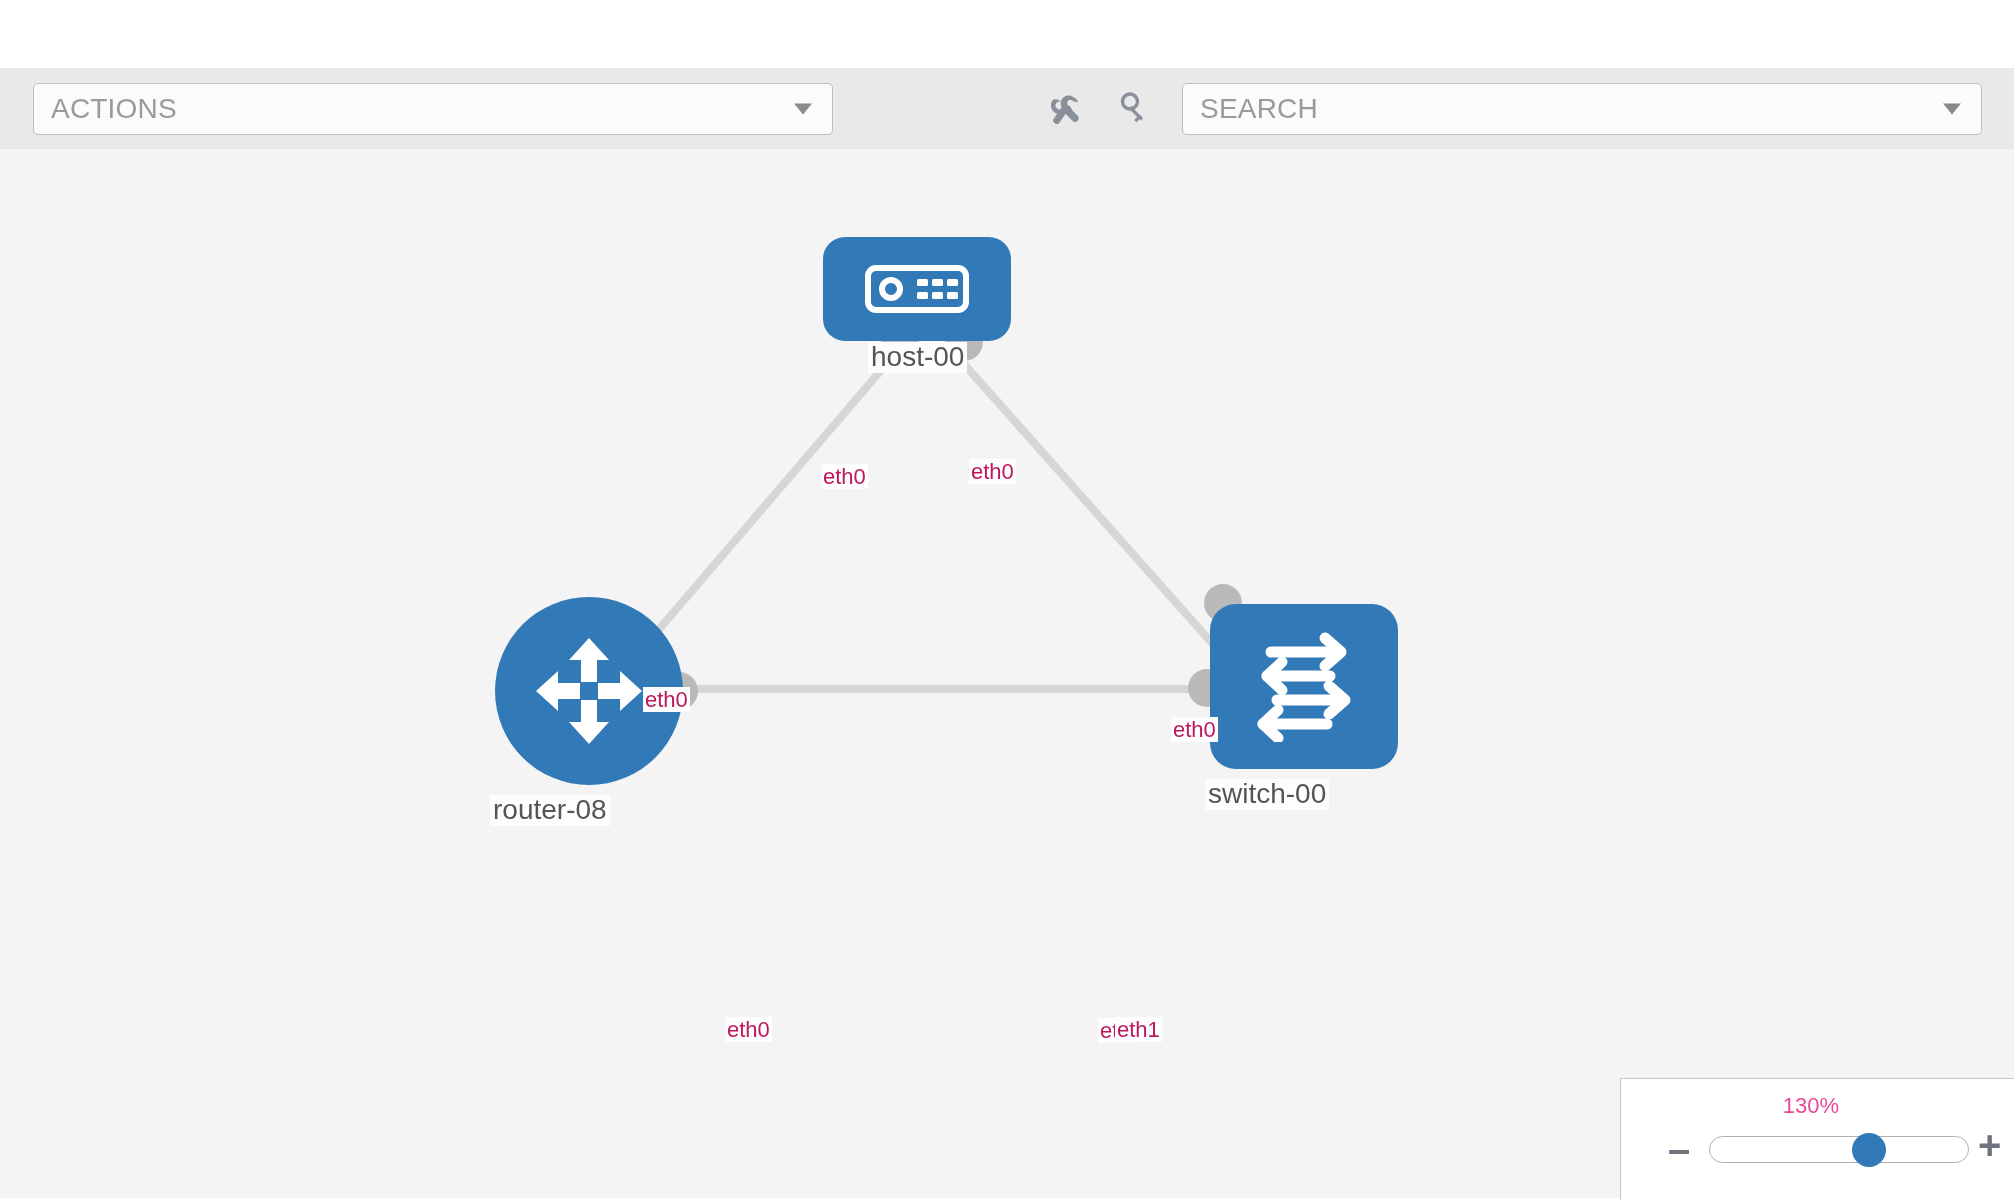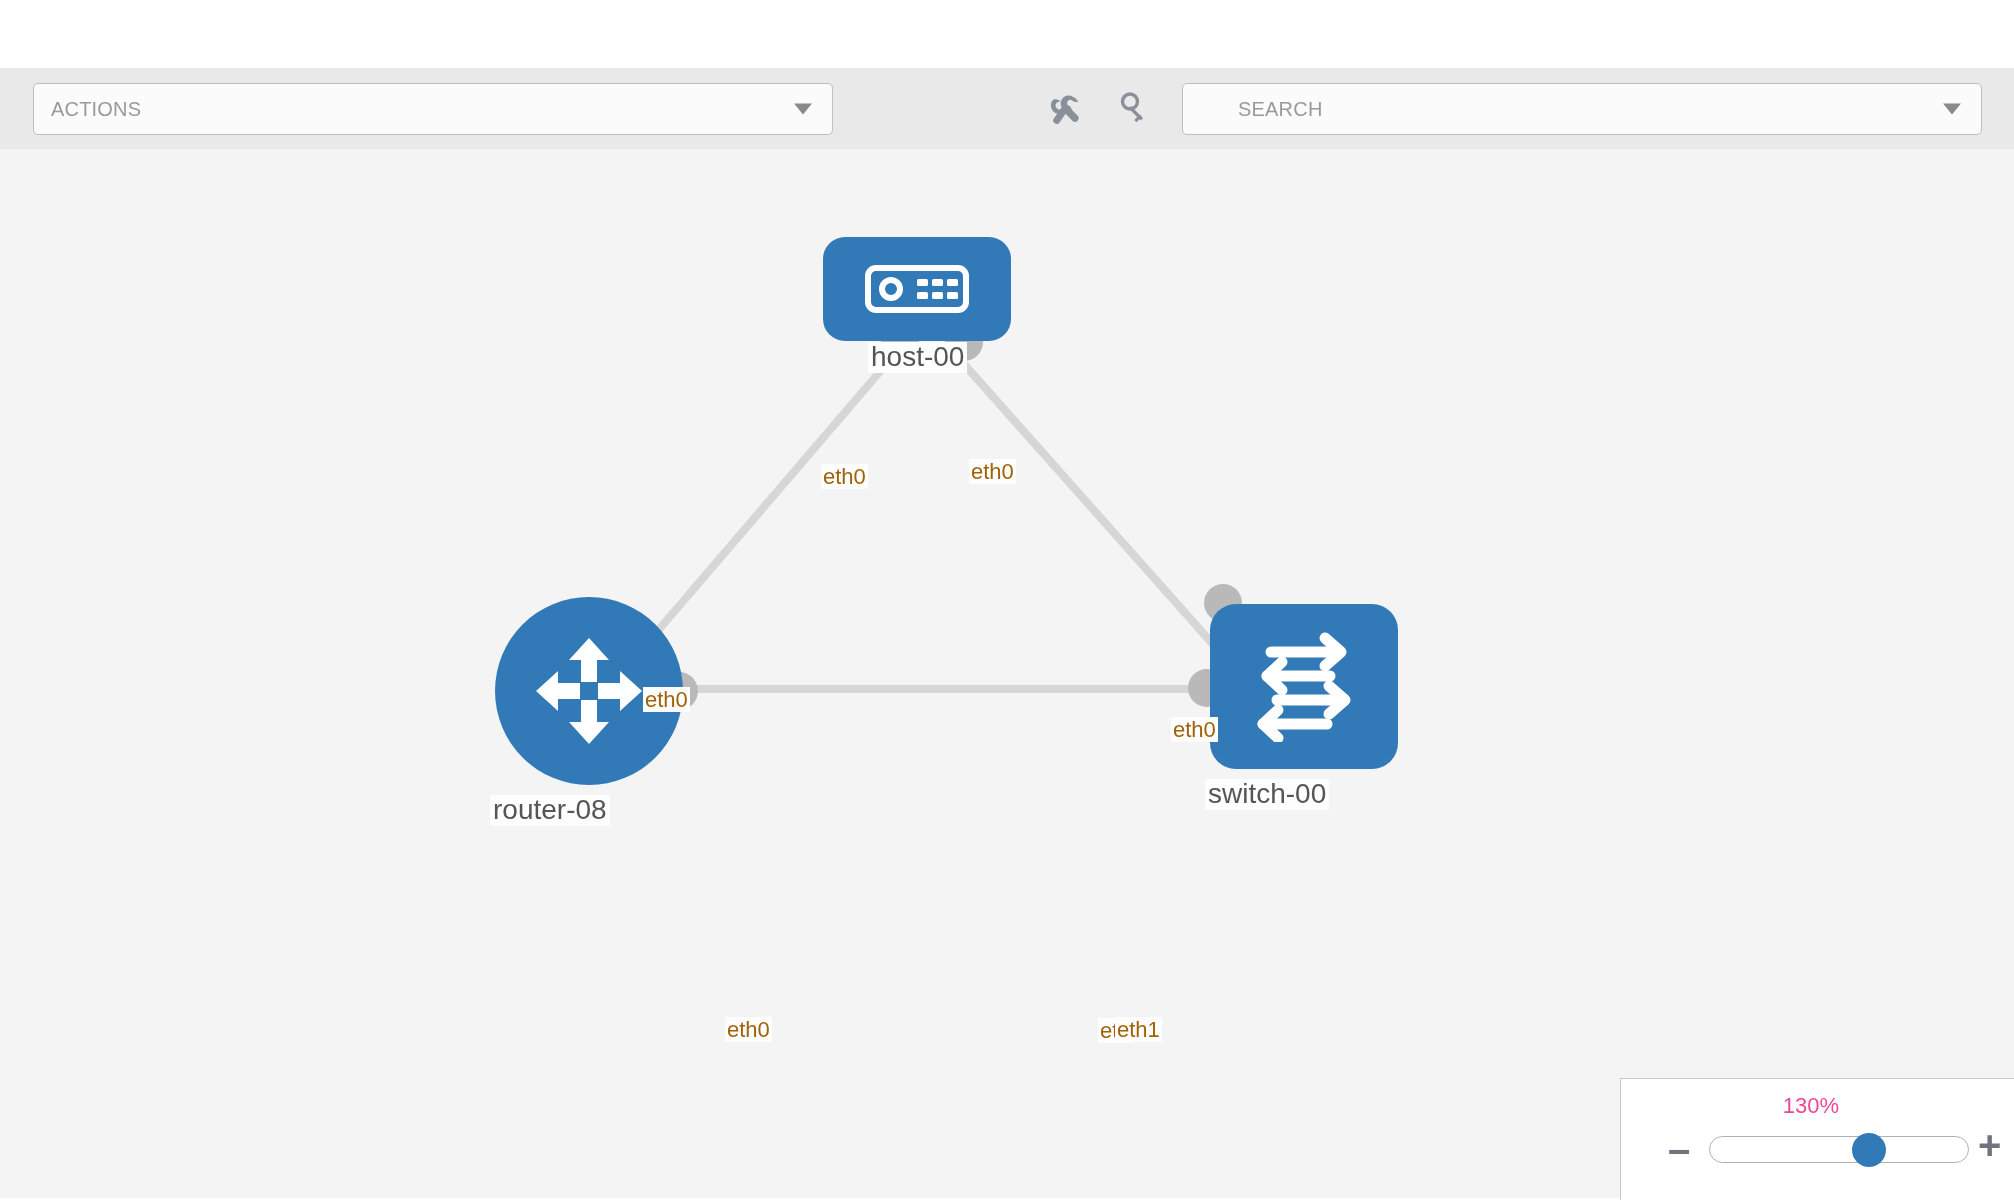--- a/index.html
+++ b/index.html
@@ -48,23 +48,23 @@
   .select-box {
     position: absolute;
     height: 52px;
     background: #fbfbfb;
     border: 1px solid #bfbfbf;
     border-radius: 5px;
     display: flex; align-items: center;
     cursor: pointer;
   }
   .actions-select { left: 33px; top: 15px; width: 800px; }
-  .search-select  { left: 1182px; top: 15px; width: 800px; padding-left: 38px; }
+  .search-select  { left: 1182px; top: 15px; width: 800px; }
   .select-label {
-    font-size: 20px;
+    font-size: 28px;
     color: #9a9a9a;
     padding-left: 17px;
     letter-spacing: 0.2px;
     white-space: nowrap;
   }
   .caret {
     position: absolute; right: 20px; top: 50%;
     transform: translateY(-50%);
     width: 0; height: 0;
     border-left: 9px solid transparent;
@@ -116,21 +116,21 @@
     position: absolute;
     width: 38px; height: 38px;
     border-radius: 50%;
     background: #b9b9b9;
   }
 
   
   .link-label {
     position: absolute;
     font-size: 22px;
-    color: #a16207;
+    color: #be185d;
     background: #fdfdfd;
     white-space: nowrap;
     padding: 0 2px;
     line-height: 1.15;
   }
 
   
   .zoom-panel {
     position: absolute;
     left: 1620px; top: 1078px;

